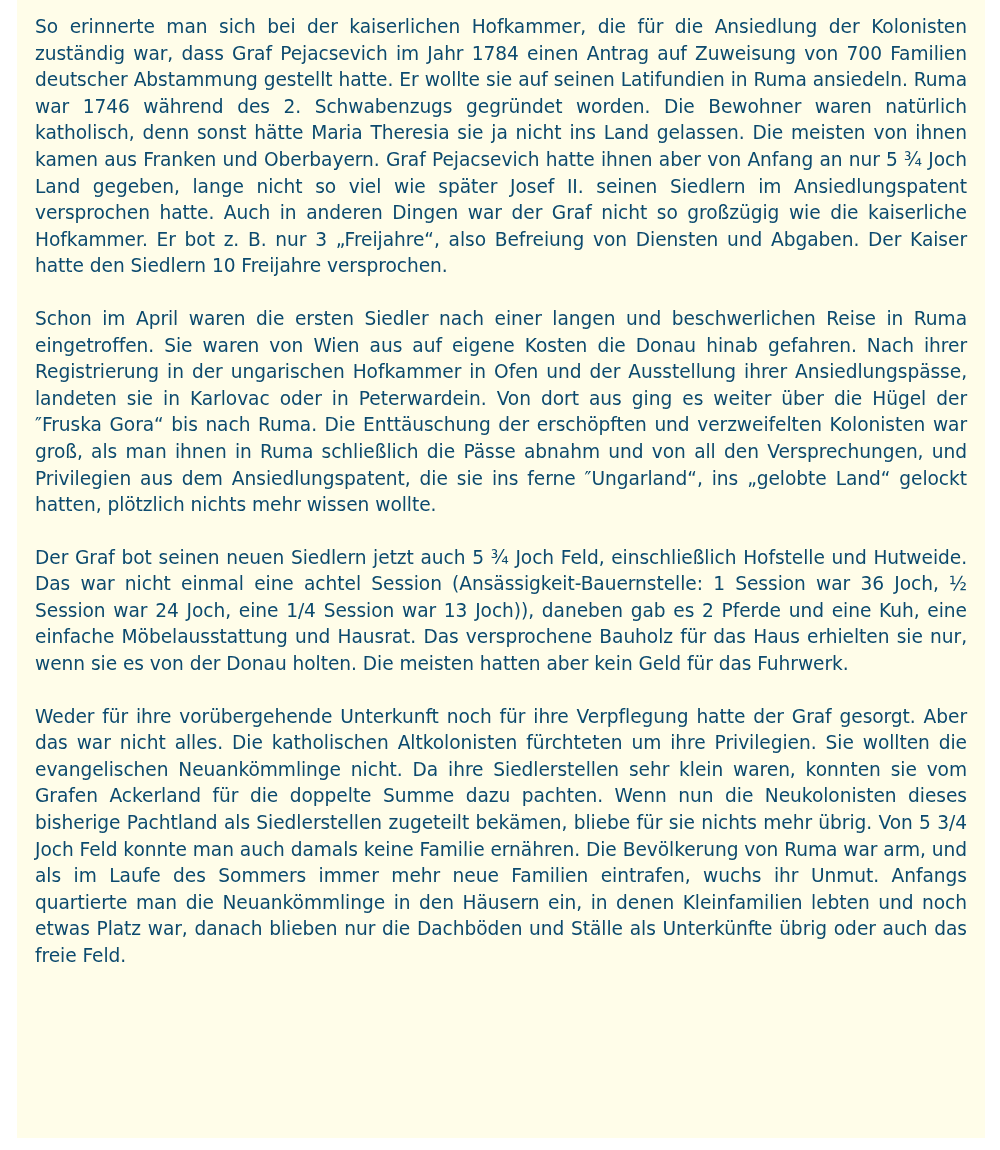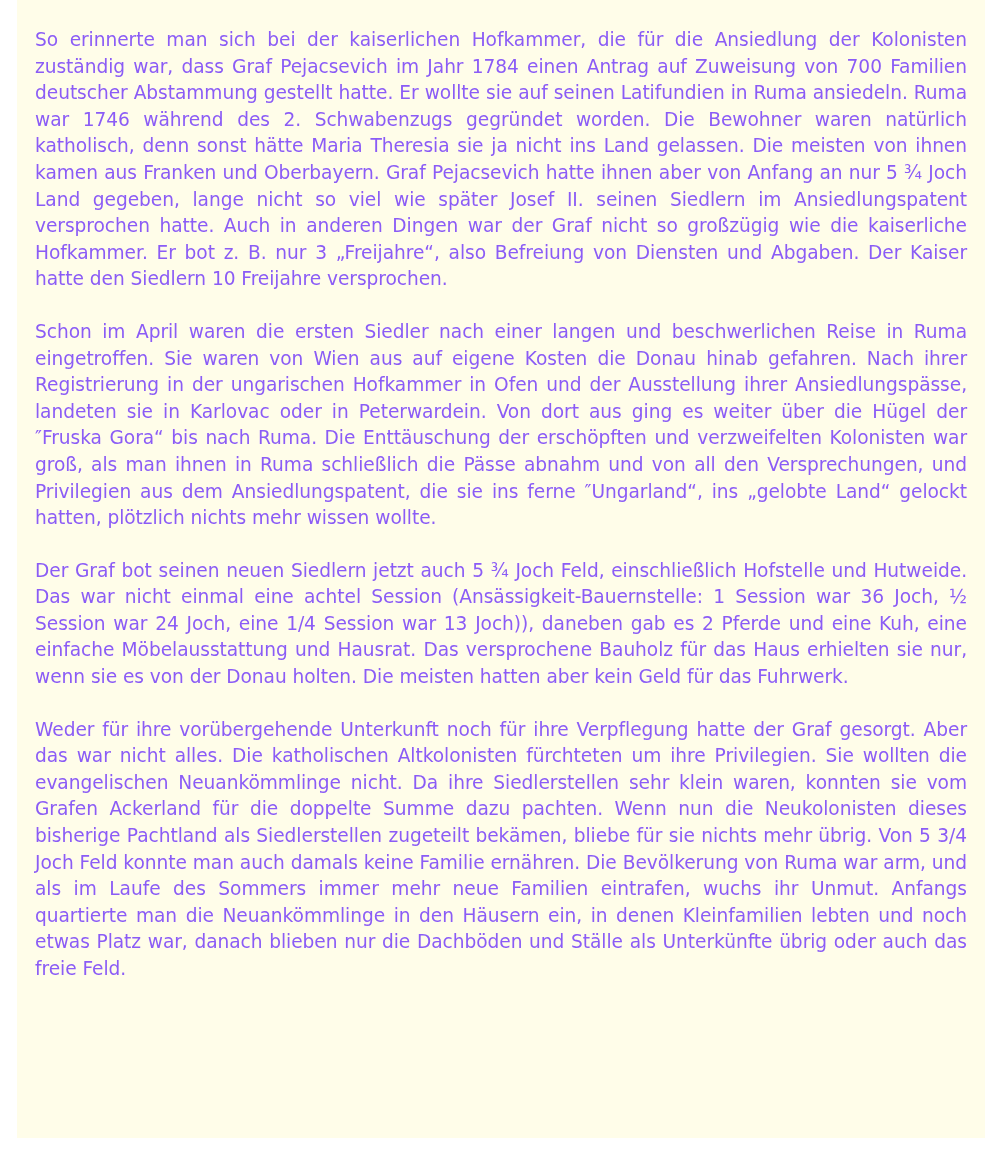--- a/index.html
+++ b/index.html
@@ -17,25 +17,25 @@
       position: absolute;
       left: 17px;
       top: 0;
       width: 968px;
       height: 1138px;
       background: #fffde9;
       box-sizing: border-box;
       padding: 14px 18px 0 18px;
     }
     .para {
-      margin: 13px 0 26px 0;
+      margin: 0 0 26px 0;
       font-family: "DejaVu Sans", sans-serif;
       font-size: 18.6px;
       line-height: 26.6px;
-      color: #8b5cf6;
+      color: #0c4a6e;
       text-align: justify;
       letter-spacing: -0.05px;
       word-spacing: 0px;
     }
     .para:last-child { margin-bottom: 0; }
   </style>
 </head>
 <body>
 
 <div class="panel">

